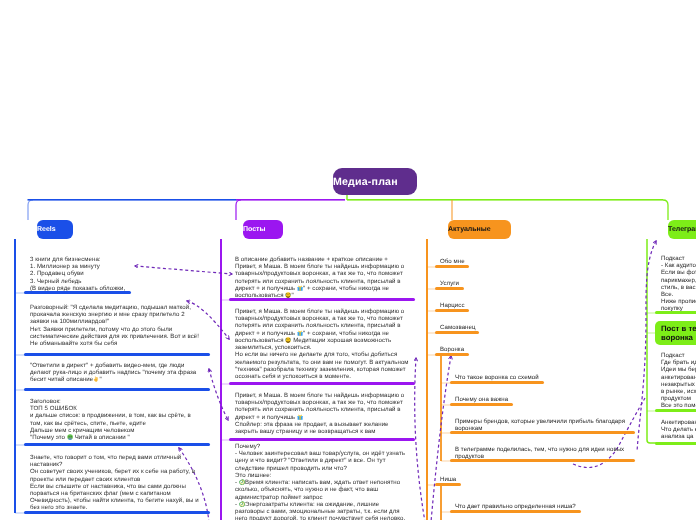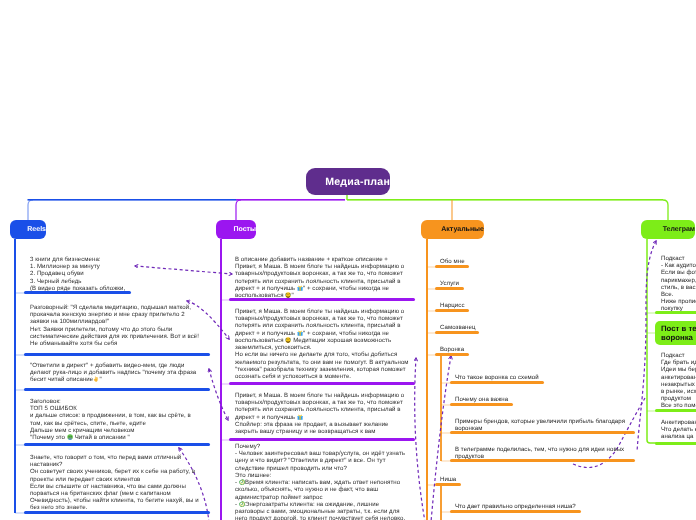--- a/index.html
+++ b/index.html
@@ -2,21 +2,21 @@
 <html><head>
 <meta charset="utf-8">
 <style>
 html,body{margin:0;padding:0;background:#ffffff;}
 body{width:696px;height:520px;position:relative;overflow:hidden;
   font-family:"Liberation Sans","DejaVu Sans",sans-serif;
   -webkit-font-smoothing:antialiased;text-rendering:geometricPrecision;}
 #stage{position:absolute;left:0;top:0;width:696px;height:520px;}
 svg#links{position:absolute;left:0;top:0;width:696px;height:520px;overflow:visible;}
 .node{position:absolute;border-radius:6px;display:flex;align-items:center;
-  justify-content:flex-end;font-weight:bold;white-space:nowrap;box-sizing:border-box;}
+  justify-content:flex-start;font-weight:bold;white-space:nowrap;box-sizing:border-box;margin-left:27px;}
 .note{position:absolute;color:#313131;font-size:6.1px;line-height:7.2px;letter-spacing:0.05px;
   white-space:pre-wrap;}
 .sublabel{position:absolute;color:#282828;font-size:6.1px;line-height:7.2px;letter-spacing:0.05px;white-space:pre;}
 .bar{position:absolute;border-radius:2.5px;}
 .hlnode{position:absolute;background:#7ded18;color:#101010;font-size:7.8px;border-radius:5px;padding:2.6px 6px;line-height:9.6px;white-space:pre;box-sizing:border-box;overflow:hidden;font-weight:bold;}
 .emj{width:6.2px;height:6.2px;vertical-align:-1.1px;display:inline-block;}
 </style>
 </head>
 <body>
 

